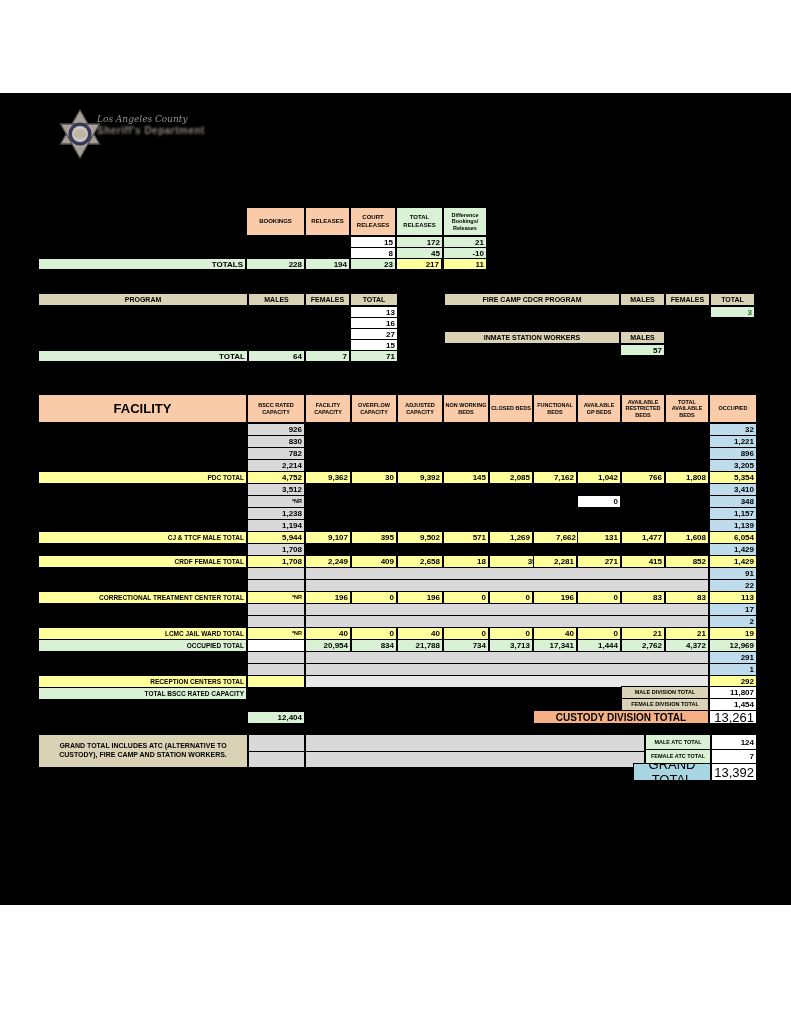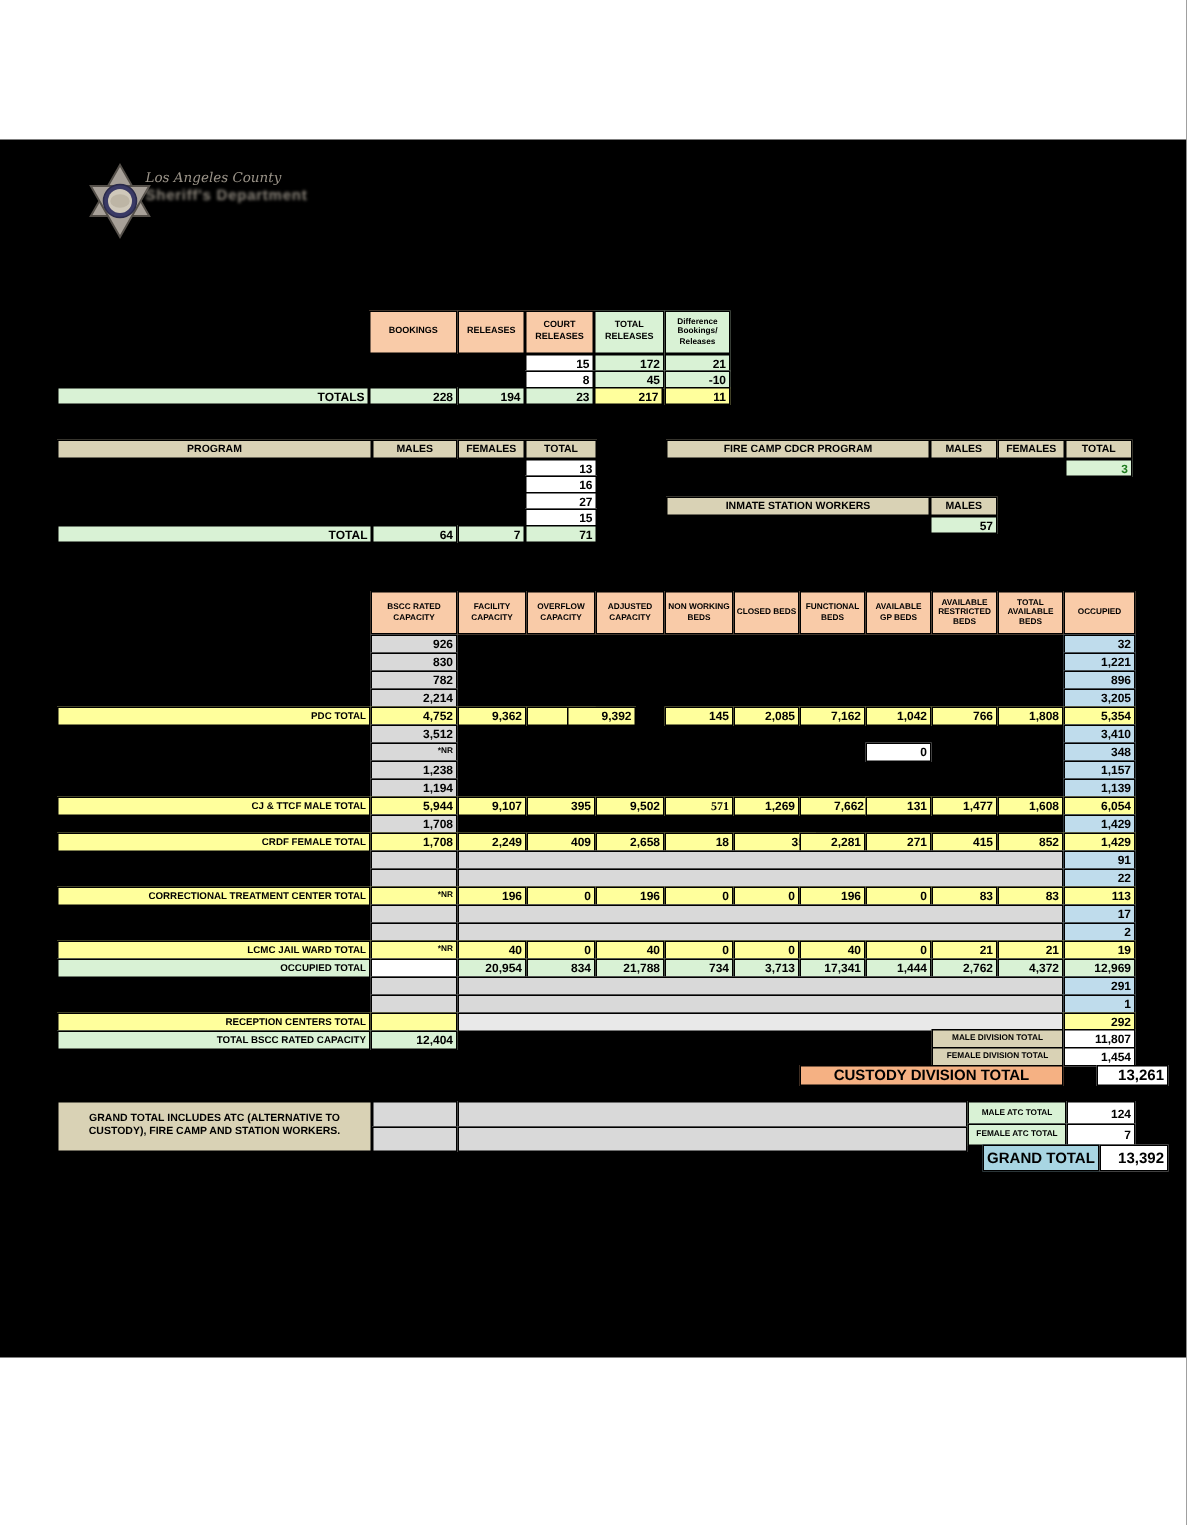--- a/index.html
+++ b/index.html
@@ -8,21 +8,21 @@
   #blackband{position:absolute;left:0;top:93px;width:791px;height:812px;background:#000;}
   .c{position:absolute;box-sizing:border-box;border:1px solid #000;display:flex;
      align-items:center;overflow:hidden;color:#000;}
   .r{justify-content:flex-end;text-align:right;padding-right:2px;}
   .ctr{justify-content:center;text-align:center;}
   .f55{font-size:5.5px;font-weight:bold;line-height:1.15;}
   .f6{font-size:6px;font-weight:bold;line-height:1.2;}
   .f65{font-size:6.5px;font-weight:bold;}
   .f7{font-size:7px;font-weight:bold;}
   .f8{font-size:8px;font-weight:bold;}
-  .f9{font-size:10px;font-weight:bold;margin-left:22px;}
+  .f9{font-size:13px;font-weight:normal;}
   .f10{font-size:10px;font-weight:bold;}
   .f13{font-size:13px;font-weight:bold;}
   .peach{background:var(--peach,#F9CBA8);}
   .orange{background:var(--orange,#F5B183);}
   .tan{background:var(--tan,#D9D2B5);}
   .green{background:var(--green,#D9F2D5);}
   .yellow{background:var(--yellow,#FFFF9C);}
   .blue{background:var(--blue,#BFDCEC);}
   .cyan{background:var(--cyan,#A8D5E2);}
   .gray{background:var(--gray,#D9D9D9);}
@@ -90,20 +90,21 @@
   <div class="c tan ctr f7" style="left:444px;top:293px;width:176px;height:13px">FIRE CAMP CDCR PROGRAM</div>
   <div class="c tan ctr f7" style="left:620px;top:293px;width:45px;height:13px">MALES</div>
   <div class="c tan ctr f7" style="left:665px;top:293px;width:45px;height:13px">FEMALES</div>
   <div class="c tan ctr f7" style="left:710px;top:293px;width:45px;height:13px">TOTAL</div>
   <div class="c green r f8 greentext" style="left:710px;top:306px;width:45px;height:12px">3</div>
 
   <div class="c tan ctr f7" style="left:444px;top:331px;width:176px;height:13px">INMATE STATION WORKERS</div>
   <div class="c tan ctr f7" style="left:620px;top:331px;width:45px;height:13px">MALES</div>
   <div class="c green r f8" style="left:620px;top:344px;width:45px;height:12px">57</div>
 
+  <div class="c peach ctr f13" style="left:38px;top:394px;width:209px;height:29px">FACILITY</div>
   <div class="c peach ctr f55" style="left:247px;top:394px;width:58px;height:29px;padding:1px">BSCC RATED CAPACITY</div>
   <div class="c peach ctr f55" style="left:305px;top:394px;width:46px;height:29px;padding:1px">FACILITY CAPACITY</div>
   <div class="c peach ctr f55" style="left:351px;top:394px;width:46px;height:29px;padding:1px">OVERFLOW CAPACITY</div>
   <div class="c peach ctr f55" style="left:397px;top:394px;width:46px;height:29px;padding:1px">ADJUSTED CAPACITY</div>
   <div class="c peach ctr f55" style="left:443px;top:394px;width:46px;height:29px;padding:1px">NON WORKING BEDS</div>
   <div class="c peach ctr f55" style="left:489px;top:394px;width:44px;height:29px;padding:1px">CLOSED BEDS</div>
   <div class="c peach ctr f55" style="left:533px;top:394px;width:44px;height:29px;padding:1px">FUNCTIONAL BEDS</div>
   <div class="c peach ctr f55" style="left:577px;top:394px;width:44px;height:29px;padding:1px">AVAILABLE GP BEDS</div>
   <div class="c peach ctr f55" style="left:621px;top:394px;width:44px;height:29px;padding:1px">AVAILABLE RESTRICTED BEDS</div>
   <div class="c peach ctr f55" style="left:665px;top:394px;width:44px;height:29px;padding:1px">TOTAL AVAILABLE BEDS</div>
@@ -115,21 +116,21 @@
       <div class="c gray r f8" style="left: 209px; top: 435px; width: 58px; height: 13px;">830</div>
       <div class="c blue r f8" style="left: 671px; top: 435px; width: 48px; height: 13px;">1,221</div>
       <div class="c gray r f8" style="left: 209px; top: 447px; width: 58px; height: 13px;">782</div>
       <div class="c blue r f8" style="left: 671px; top: 447px; width: 48px; height: 13px;">896</div>
       <div class="c gray r f8" style="left: 209px; top: 459px; width: 58px; height: 13px;">2,214</div>
       <div class="c blue r f8" style="left: 671px; top: 459px; width: 48px; height: 13px;">3,205</div>
       <div class="c yellow r f65" style="left: 0px; top: 471px; width: 209px; height: 13px;">PDC TOTAL</div>
       <div class="c yellow r f8" style="left: 209px; top: 471px; width: 58px; height: 13px;">4,752</div>
       <div class="c yellow r f8" style="left: 267px; top: 471px; width: 46px; height: 13px;">9,362</div>
       <div class="c yellow r f8" style="left: 313px; top: 471px; width: 46px; height: 13px;">30</div>
-      <div class="c yellow r f8" style="left: 340px; top: 471px; width: 46px; height: 13px;">9,392</div>
+      <div class="c yellow r f8" style="left: 359px; top: 471px; width: 46px; height: 13px;">9,392</div>
       <div class="c yellow r f8" style="left: 405px; top: 471px; width: 46px; height: 13px;">145</div>
       <div class="c yellow r f8" style="left: 451px; top: 471px; width: 44px; height: 13px;">2,085</div>
       <div class="c yellow r f8" style="left: 495px; top: 471px; width: 44px; height: 13px;">7,162</div>
       <div class="c yellow r f8" style="left: 539px; top: 471px; width: 44px; height: 13px;">1,042</div>
       <div class="c yellow r f8" style="left: 583px; top: 471px; width: 44px; height: 13px;">766</div>
       <div class="c yellow r f8" style="left: 627px; top: 471px; width: 44px; height: 13px;">1,808</div>
       <div class="c yellow r f8" style="left: 671px; top: 471px; width: 48px; height: 13px;">5,354</div>
       <div class="c gray r f8" style="left: 209px; top: 483px; width: 58px; height: 13px;">3,512</div>
       <div class="c blue r f8" style="left: 671px; top: 483px; width: 48px; height: 13px;">3,410</div>
       <div class="c gray r f55" style="left: 209px; top: 495px; width: 58px; height: 13px;">*NR</div>
@@ -137,21 +138,21 @@
       <div class="c blue r f8" style="left: 671px; top: 495px; width: 48px; height: 13px;">348</div>
       <div class="c gray r f8" style="left: 209px; top: 507px; width: 58px; height: 13px;">1,238</div>
       <div class="c blue r f8" style="left: 671px; top: 507px; width: 48px; height: 13px;">1,157</div>
       <div class="c gray r f8" style="left: 209px; top: 519px; width: 58px; height: 13px;">1,194</div>
       <div class="c blue r f8" style="left: 671px; top: 519px; width: 48px; height: 13px;">1,139</div>
       <div class="c yellow r f65" style="left: 0px; top: 531px; width: 209px; height: 13px;">CJ &amp; TTCF MALE TOTAL</div>
       <div class="c yellow r f8" style="left: 209px; top: 531px; width: 58px; height: 13px;">5,944</div>
       <div class="c yellow r f8" style="left: 267px; top: 531px; width: 46px; height: 13px;">9,107</div>
       <div class="c yellow r f8" style="left: 313px; top: 531px; width: 46px; height: 13px;">395</div>
       <div class="c yellow r f8" style="left: 359px; top: 531px; width: 46px; height: 13px;">9,502</div>
-      <div class="c yellow r f8" style="left: 405px; top: 531px; width: 46px; height: 13px; font-family: Liberation Serif, serif;">571</div>
+      <div class="c yellow r f8" style="left: 405px; top: 531px; width: 46px; height: 13px;">571</div>
       <div class="c yellow r f8" style="left: 451px; top: 531px; width: 44px; height: 13px;">1,269</div>
       <div class="c yellow r f8" style="left: 495px; top: 531px; width: 44px; height: 13px; padding-left: 42px;">7,662</div>
       <div class="c yellow r f8" style="left: 539px; top: 531px; width: 44px; height: 13px;">131</div>
       <div class="c yellow r f8" style="left: 583px; top: 531px; width: 44px; height: 13px;">1,477</div>
       <div class="c yellow r f8" style="left: 627px; top: 531px; width: 44px; height: 13px;">1,608</div>
       <div class="c yellow r f8" style="left: 671px; top: 531px; width: 48px; height: 13px;">6,054</div>
       <div class="c gray r f8" style="left: 209px; top: 543px; width: 58px; height: 13px;">1,708</div>
       <div class="c blue r f8" style="left: 671px; top: 543px; width: 48px; height: 13px;">1,429</div>
       <div class="c yellow r f65" style="left: 0px; top: 555px; width: 209px; height: 13px;">CRDF FEMALE TOTAL</div>
       <div class="c yellow r f8" style="left: 209px; top: 555px; width: 58px; height: 13px;">1,708</div>
@@ -217,21 +218,21 @@
       <div class="c grayband" style="left: 267px; top: 651px; width: 404px; height: 13px;"></div>
       <div class="c blue r f8" style="left: 671px; top: 651px; width: 48px; height: 13px;">291</div>
       <div class="c gray" style="left: 209px; top: 663px; width: 58px; height: 13px;"></div>
       <div class="c grayband" style="left: 267px; top: 663px; width: 404px; height: 13px;"></div>
       <div class="c blue r f8" style="left: 671px; top: 663px; width: 48px; height: 13px;">1</div>
       <div class="c yellow r f65" style="left: 0px; top: 675px; width: 209px; height: 13px;">RECEPTION CENTERS TOTAL</div>
       <div class="c yellow" style="left: 209px; top: 675px; width: 58px; height: 13px;"></div>
       <div class="c grayband2" style="left: 267px; top: 675px; width: 404px; height: 13px;"></div>
       <div class="c yellow r f8" style="left: 671px; top: 675px; width: 48px; height: 13px;">292</div>
       <div class="c green r f65" style="left: 0px; top: 687px; width: 209px; height: 13px;">TOTAL BSCC RATED CAPACITY</div>
-      <div class="c green r f8" style="left: 209px; top: 687px; width: 58px; height: 13px;">12,404</div>
+      <div class="c green r f8" style="left: 209px; top: 711px; width: 58px; height: 13px;">12,404</div>
     </div>
 
   <div class="c tan ctr f55" style="left:621px;top:686px;width:88px;height:13px">MALE DIVISION TOTAL</div>
   <div class="c white r f8" style="left:709px;top:686px;width:48px;height:13px">11,807</div>
   <div class="c tan ctr f55" style="left:621px;top:698px;width:88px;height:13px">FEMALE DIVISION TOTAL</div>
   <div class="c white r f8" style="left:709px;top:698px;width:48px;height:13px">1,454</div>
   <div class="c orange ctr f10" style="left:533px;top:710px;width:176px;height:14px">CUSTODY DIVISION TOTAL</div>
   <div class="c white r f9" style="left:709px;top:710px;width:48px;height:14px">13,261</div>
 
   <div class="c tan ctr stack f7" style="left:38px;top:734px;width:210px;height:34px">

